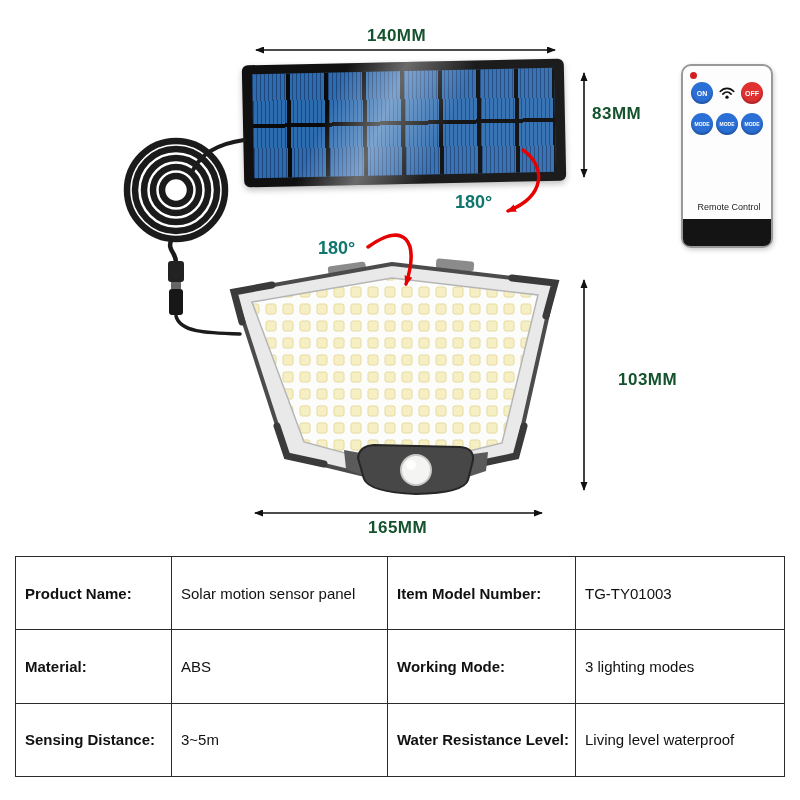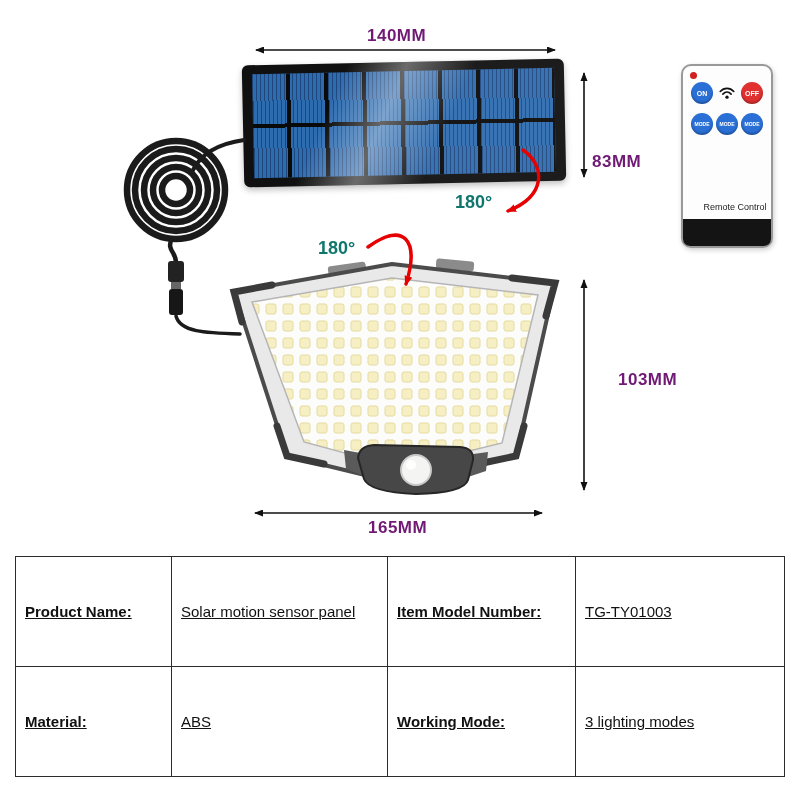--- a/index.html
+++ b/index.html
@@ -38,37 +38,37 @@
   .remote-row.r2 { padding-top:9px; }
   .btn-on,.btn-off,.btn-mode {
     width:22px; height:22px; border-radius:50%; color:#fff; font-weight:700;
     display:flex; align-items:center; justify-content:center;
     box-shadow:inset 0 -2px 2px rgba(0,0,0,.25);
   }
   .btn-on  { background:#2a6fd6; font-size:7px; }
   .btn-off { background:#e03030; font-size:7px; }
   .btn-mode{ background:#2a6fd6; font-size:5px; }
   .wifi { width:18px; height:16px; }
-  .remote-text { position:absolute; bottom:34px; left:8px; width:100%; text-align:center; font-size:9px; color:#222; }
+  .remote-text { position:absolute; bottom:34px; left:2px; width:100%; text-align:center; font-size:9px; color:#222; }
   .remote-bottom { position:absolute; bottom:0; left:0; right:0; height:27px; background:#141414; border-radius:0 0 7px 7px; }
 
   
   .light   { position:absolute; left:212px; top:250px; width:365px; height:250px; }
   .overlay { position:absolute; left:0; top:0; width:800px; height:800px; pointer-events:none; }
 
   
-  .dim-label { position:absolute; font-size:17px; font-weight:700; color:#701a75; letter-spacing:.5px; }
+  .dim-label { position:absolute; font-size:17px; font-weight:700; color:#14532d; letter-spacing:.5px; }
   .deg-label { position:absolute; font-size:18px; font-weight:700; color:#0f766e; }
 
   
   .spec {
     position:absolute; left:15px; top:556px; width:770px; height:221px;
     border-collapse:collapse; table-layout:fixed; font-size:15px; background:#fff;
   }
-  .spec td { border:1px solid #2b2b2b; padding:0 6px 0 9px; height:36px; vertical-align:middle; overflow:hidden; white-space:nowrap;text-decoration:underline; }
+  .spec td { border:1px solid #2b2b2b; padding:0 6px 0 9px; height:36px; vertical-align:middle; overflow:hidden; white-space:nowrap; }
   .spec .lbl { font-weight:700; }
 </style>
 </head>
 <body>
 
 <div class="stage">
 
   <div class="solar-panel">
     <div class="panel-cells"></div>
     <div class="panel-shine"></div>
@@ -160,21 +160,21 @@
       <line x1="255" y1="513" x2="542" y2="513" marker-start="url(#mS)" marker-end="url(#mE)"></line>
     </g>
 
     <g fill="none" stroke="#e60000" stroke-width="3.4" stroke-linecap="round">
       <path d="M 523 150 C 546 166, 546 196, 508 211" marker-end="url(#mR)"></path>
       <path d="M 368 247 C 404 221, 420 240, 406 284" marker-end="url(#mR)"></path>
     </g>
   </svg>
 
   <div class="dim-label" style="left:367px; top:26px;">140MM</div>
-  <div class="dim-label" style="left:592px; top:104px;margin-top:48px;">83MM</div>
+  <div class="dim-label" style="left:592px; top:104px;">83MM</div>
   <div class="dim-label" style="left:598px; top:370px;margin-left:20px;">103MM</div>
   <div class="dim-label" style="left:368px; top:518px;">165MM</div>
   <div class="deg-label" style="left:455px; top:192px;">180°</div>
   <div class="deg-label" style="left:318px; top:238px;">180°</div>
 
   <table class="spec">
     <colgroup>
         <col style="width:156px">
         <col style="width:216px">
         <col style="width:188px">
@@ -186,16 +186,22 @@
       <td>Solar motion sensor panel</td>
       <td class="lbl">Item Model Number:</td>
       <td>TG-TY01003</td>
     </tr>
     <tr>
       <td class="lbl">Material:</td>
       <td>ABS</td>
       <td class="lbl">Working Mode:</td>
       <td>3 lighting modes</td>
     </tr>
+    <tr>
+      <td class="lbl">Sensing Distance:</td>
+      <td>3~5m</td>
+      <td class="lbl">Water Resistance Level:</td>
+      <td>Living level waterproof</td>
+    </tr>
   </tbody>
     </table>
 
 </div>
 
 </body></html>

